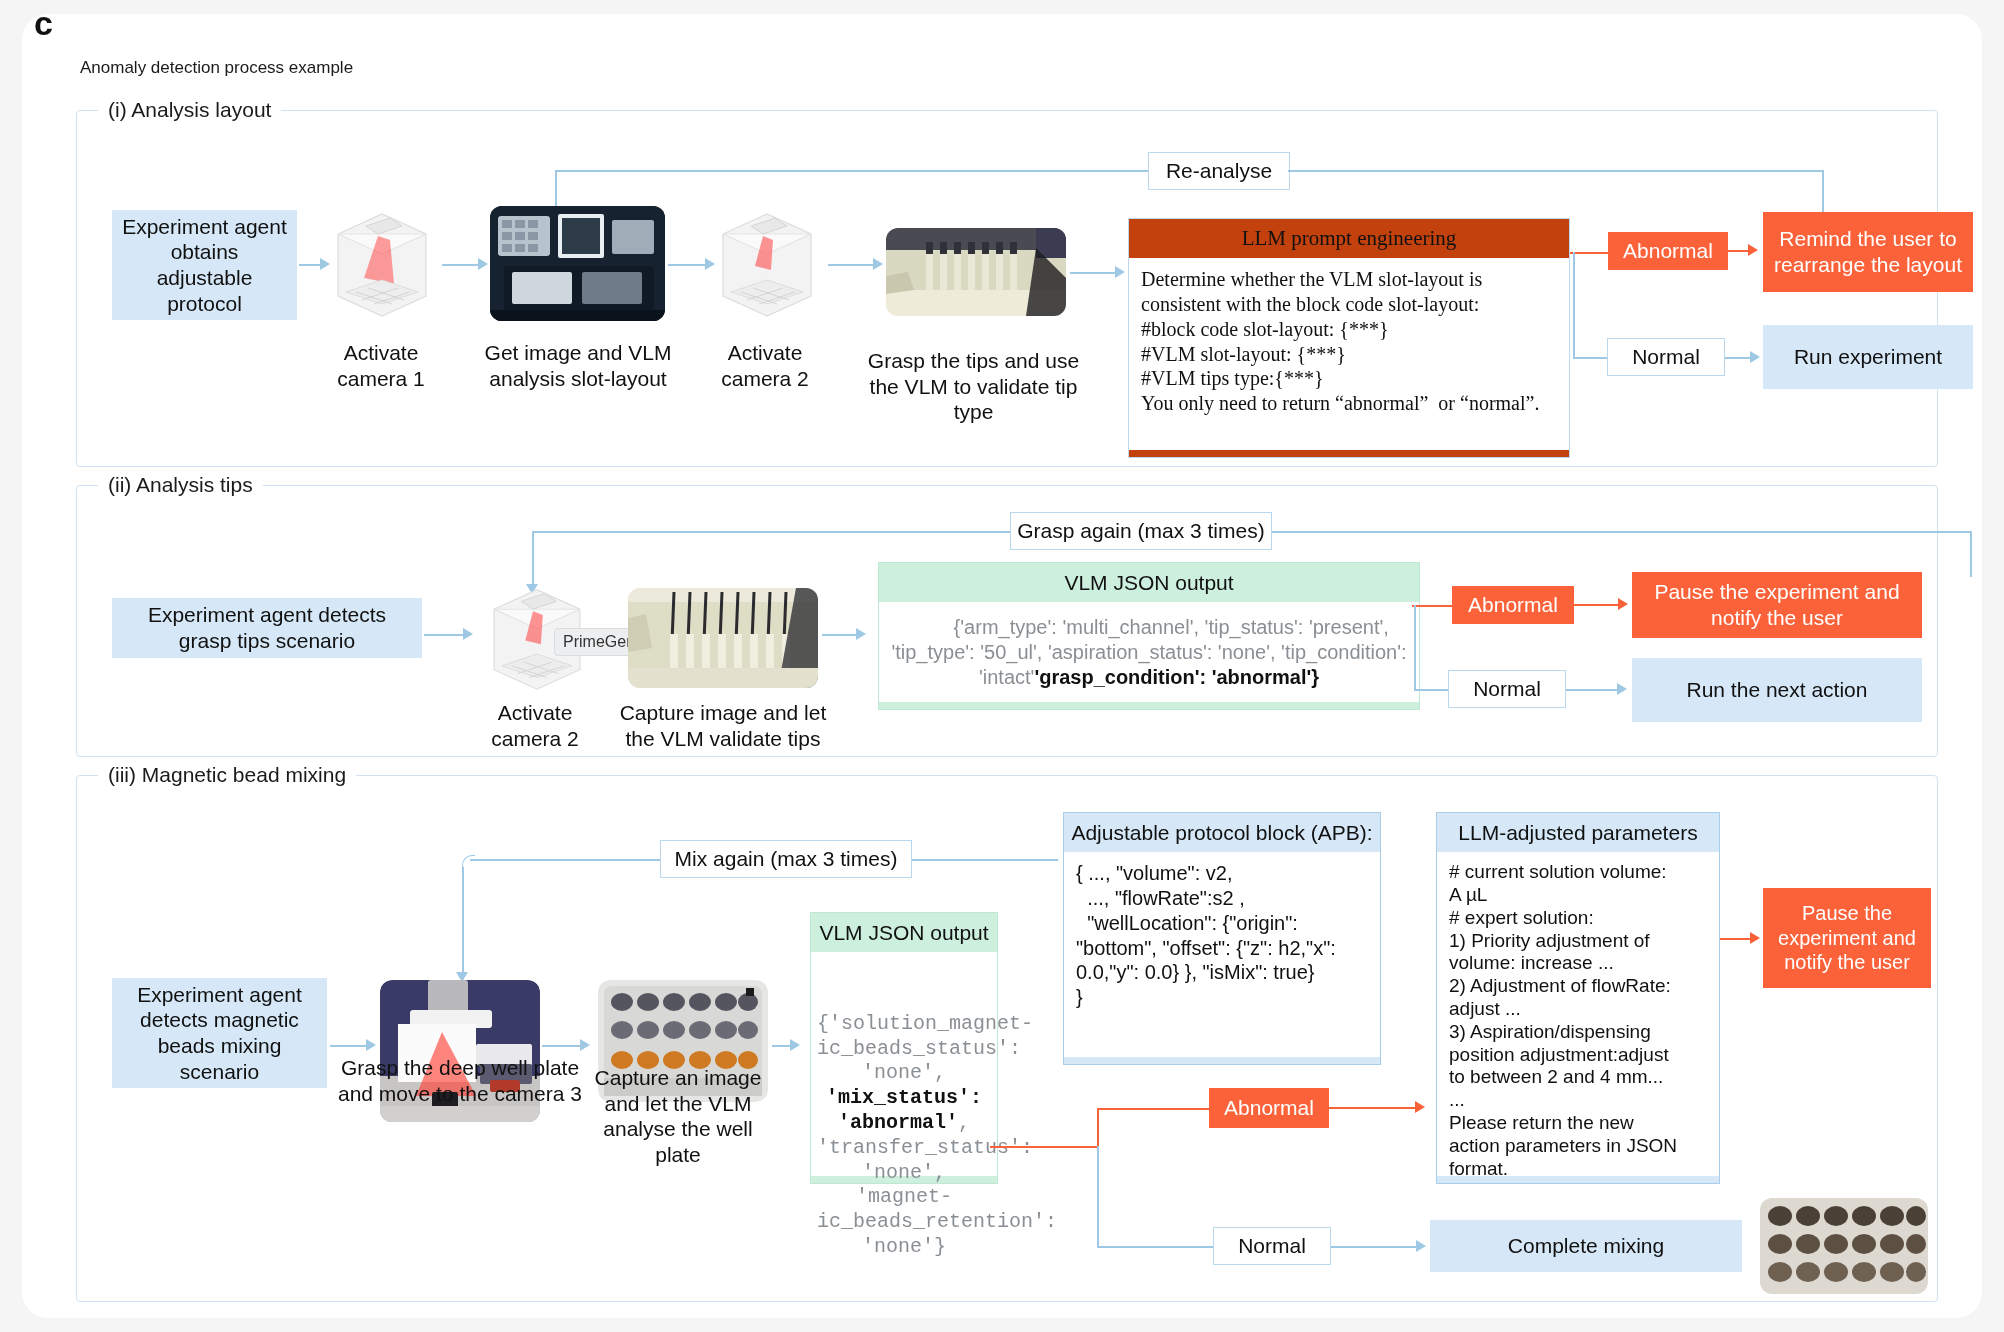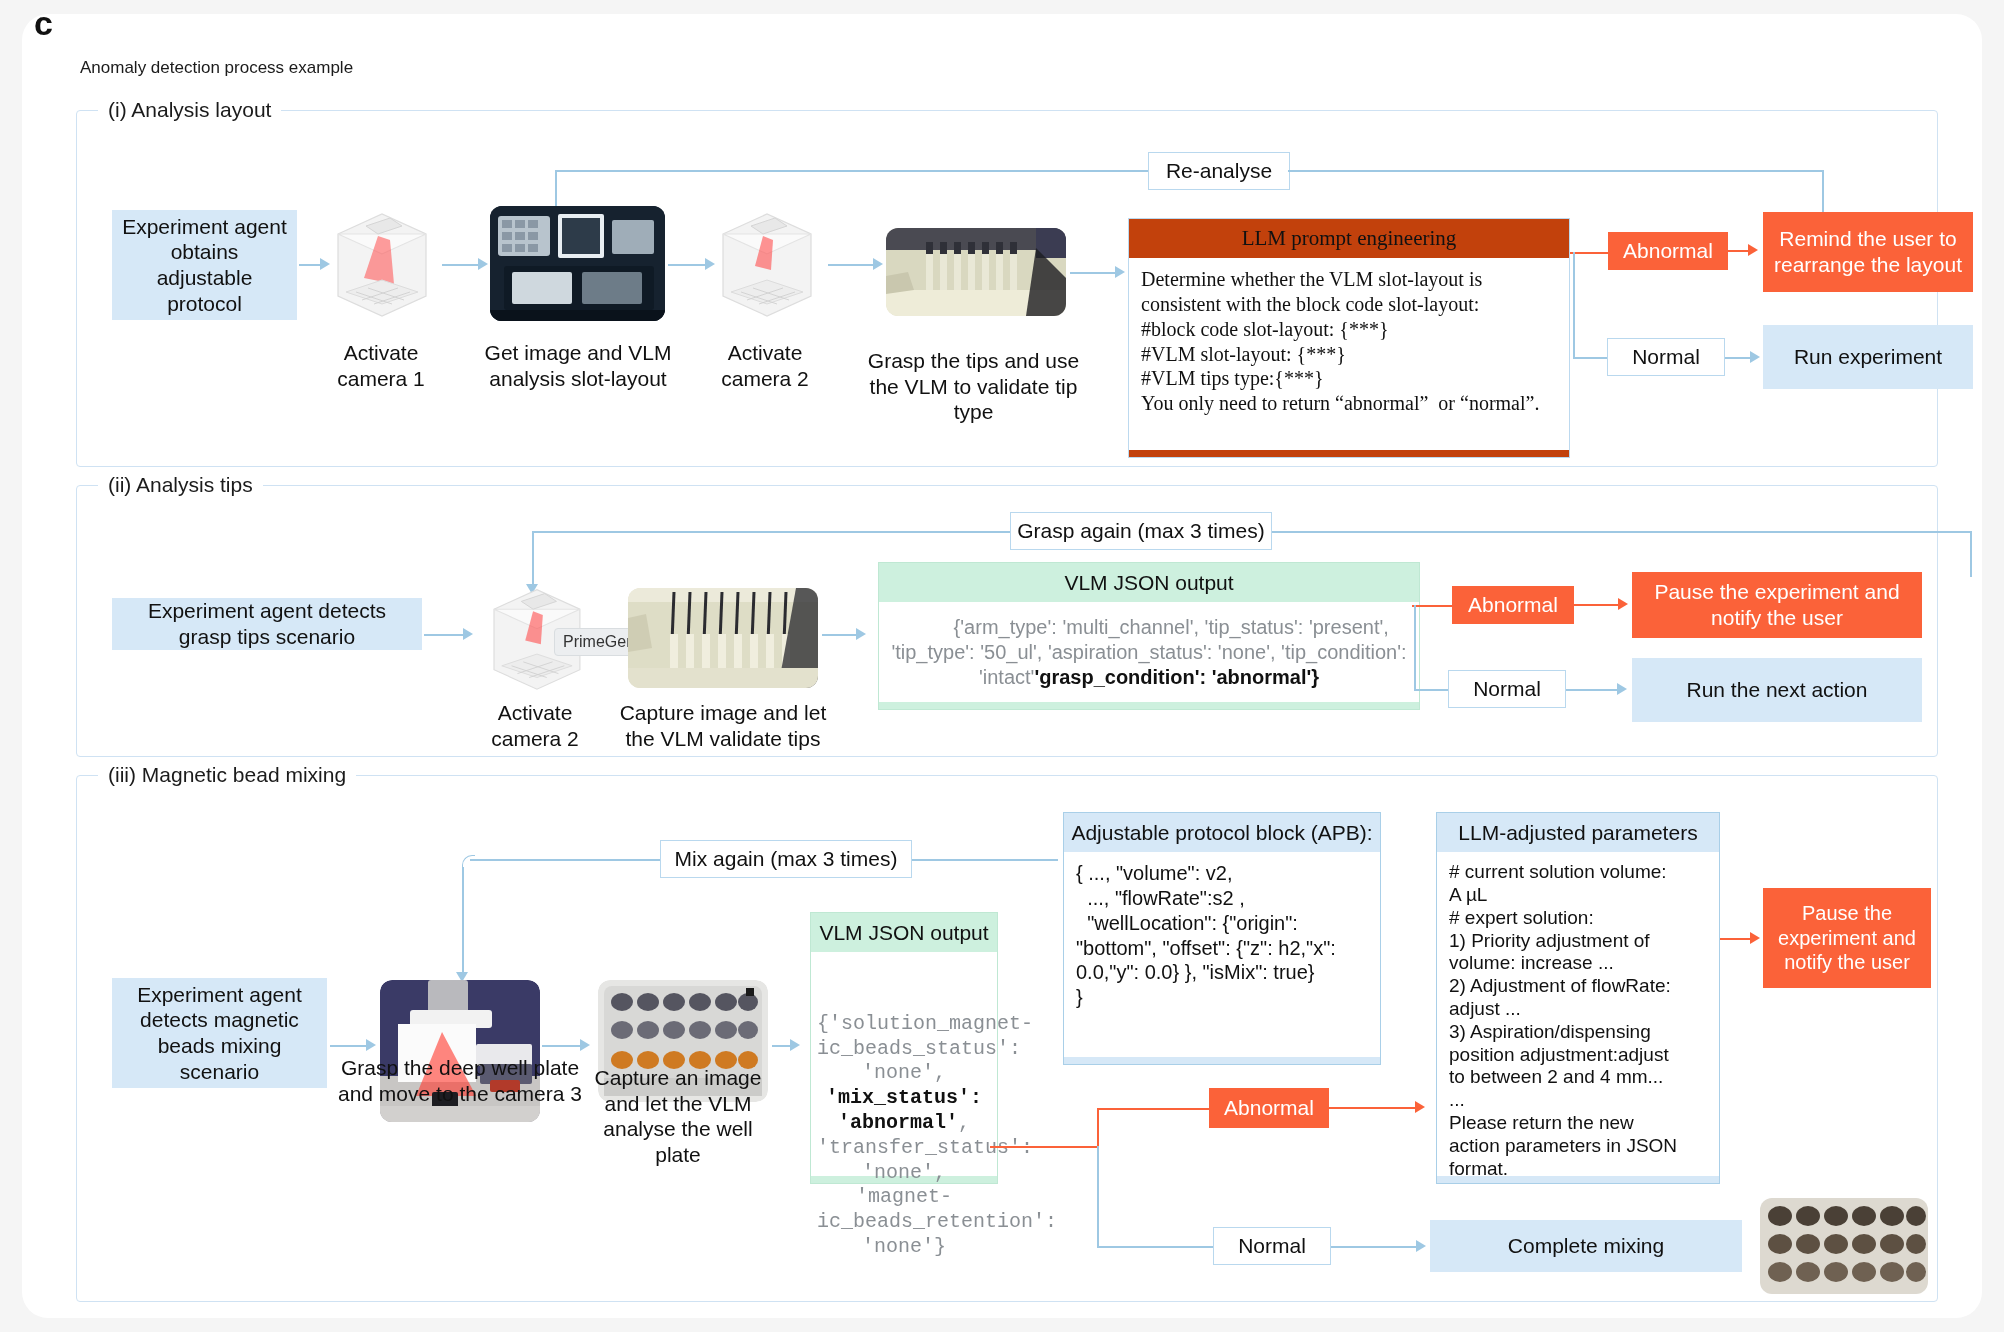--- a/index.html
+++ b/index.html
@@ -232,21 +232,21 @@
   <div class="ln" style="left:1573px;top:252px;width:1.6px;height:105px;"></div>
   <div class="ln ln-h" style="left:1573px;top:357px;width:34px;"></div>
   <div class="box white-box" style="left:1607px;top:338px;width:118px;height:38px;">Normal</div>
   <div class="ln ln-h" style="left:1725px;top:357px;width:30px;"></div>
   <div class="arrow arrow-r" style="left:1750px;top:351px;"></div>
   <div class="box blue-fill" style="left:1763px;top:325px;width:210px;height:64px;padding:0 10px;">Run experiment</div>
 
   <div class="subpanel" style="left:76px;top:485px;width:1860px;height:270px;"></div>
   <div class="subpanel-label" style="left:98px;top:473px;">(ii) Analysis tips</div>
 
-  <div class="box blue-fill" style="left:112px;top:598px;width:310px;height:52px;padding:18px 12px;">Experiment agent detects grasp tips scenario</div>
+  <div class="box blue-fill" style="left:112px;top:598px;width:310px;height:60px;padding:18px 12px;">Experiment agent detects grasp tips scenario</div>
 
   <div class="box white-box" style="left:1010px;top:512px;width:262px;height:38px;">Grasp again (max 3 times)</div>
   <div class="ln ln-h" style="left:1272px;top:531px;width:700px;"></div>
   <div class="ln ln-v" style="left:1970px;top:531px;height:46px;"></div>
   <div class="ln ln-h" style="left:532px;top:531px;width:478px;"></div>
   <div class="ln ln-v" style="left:532px;top:531px;height:55px;"></div>
   <div class="arrow arrow-d" style="left:526px;top:584px;"></div>
 
   <div class="ill" style="left:475px;top:576px;width:120px;height:122px;">
     <svg width="120" height="122" viewBox="0 0 120 125">

